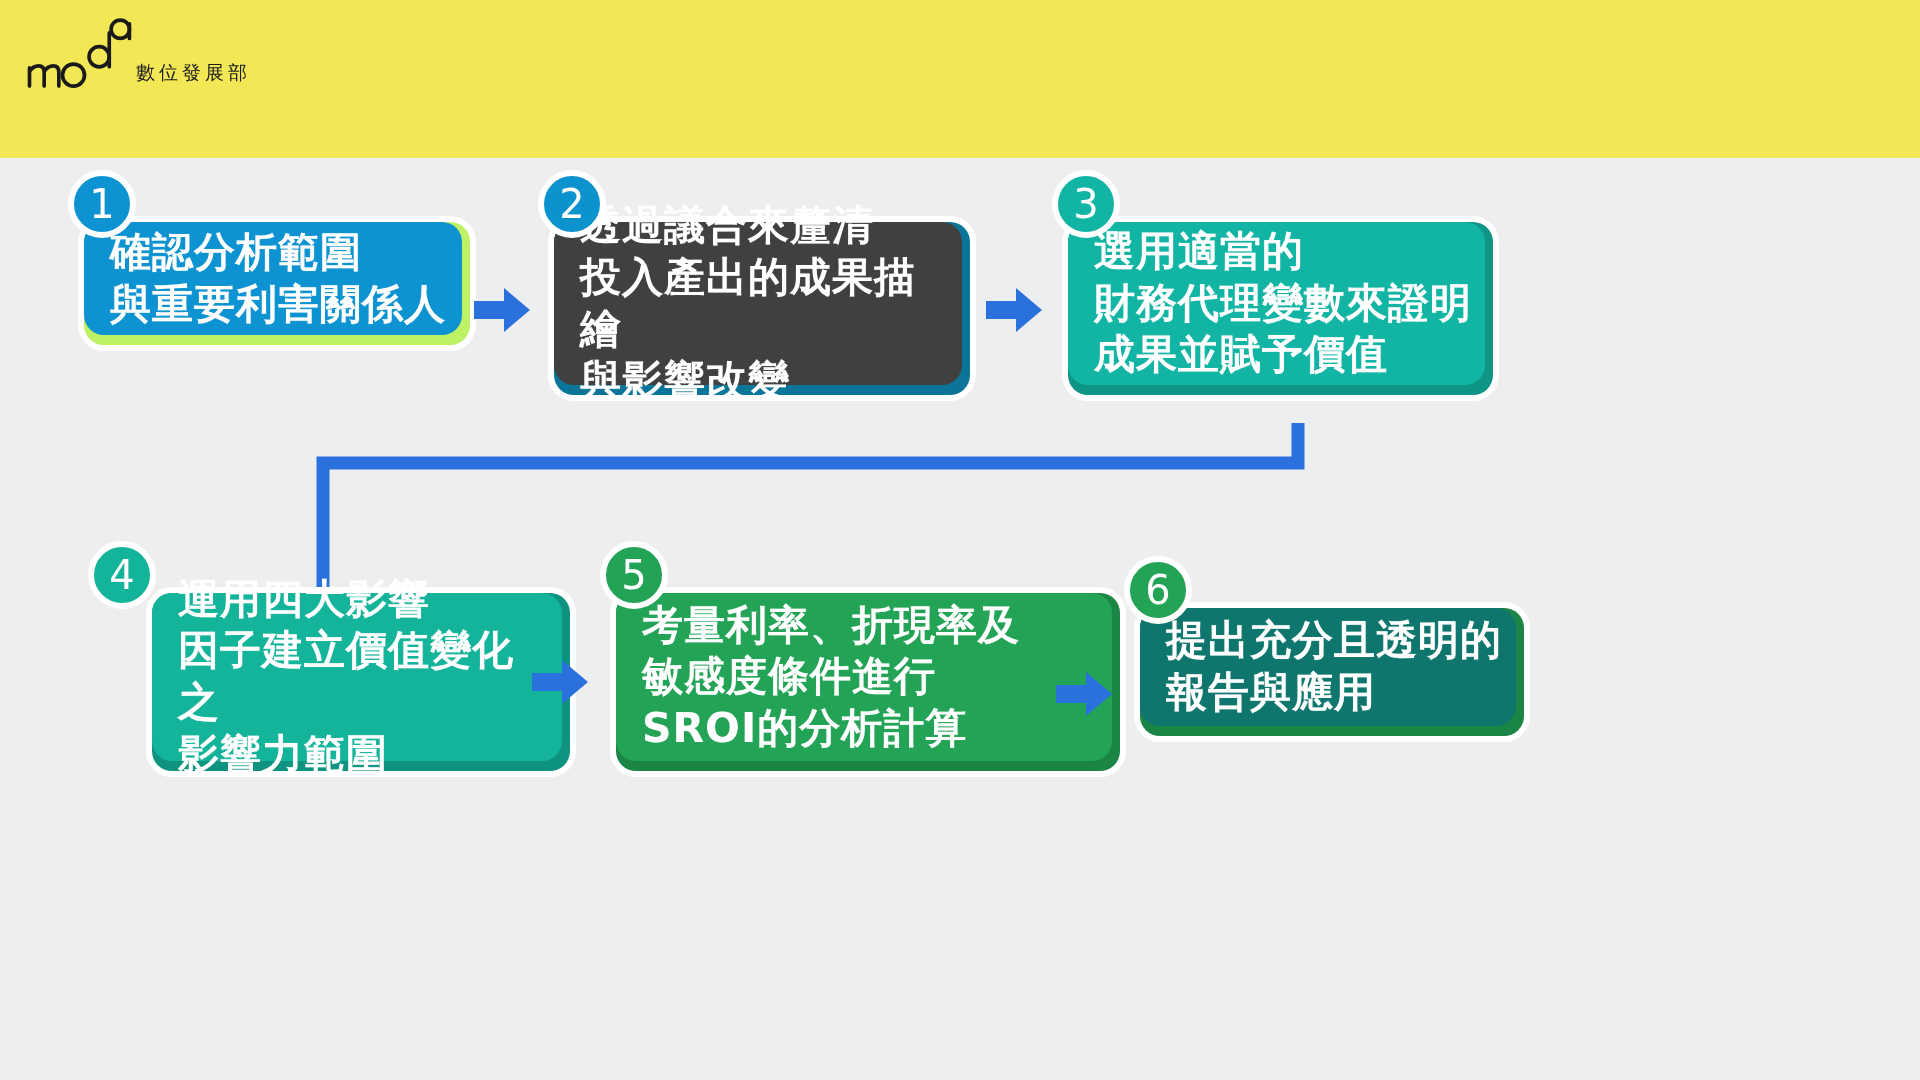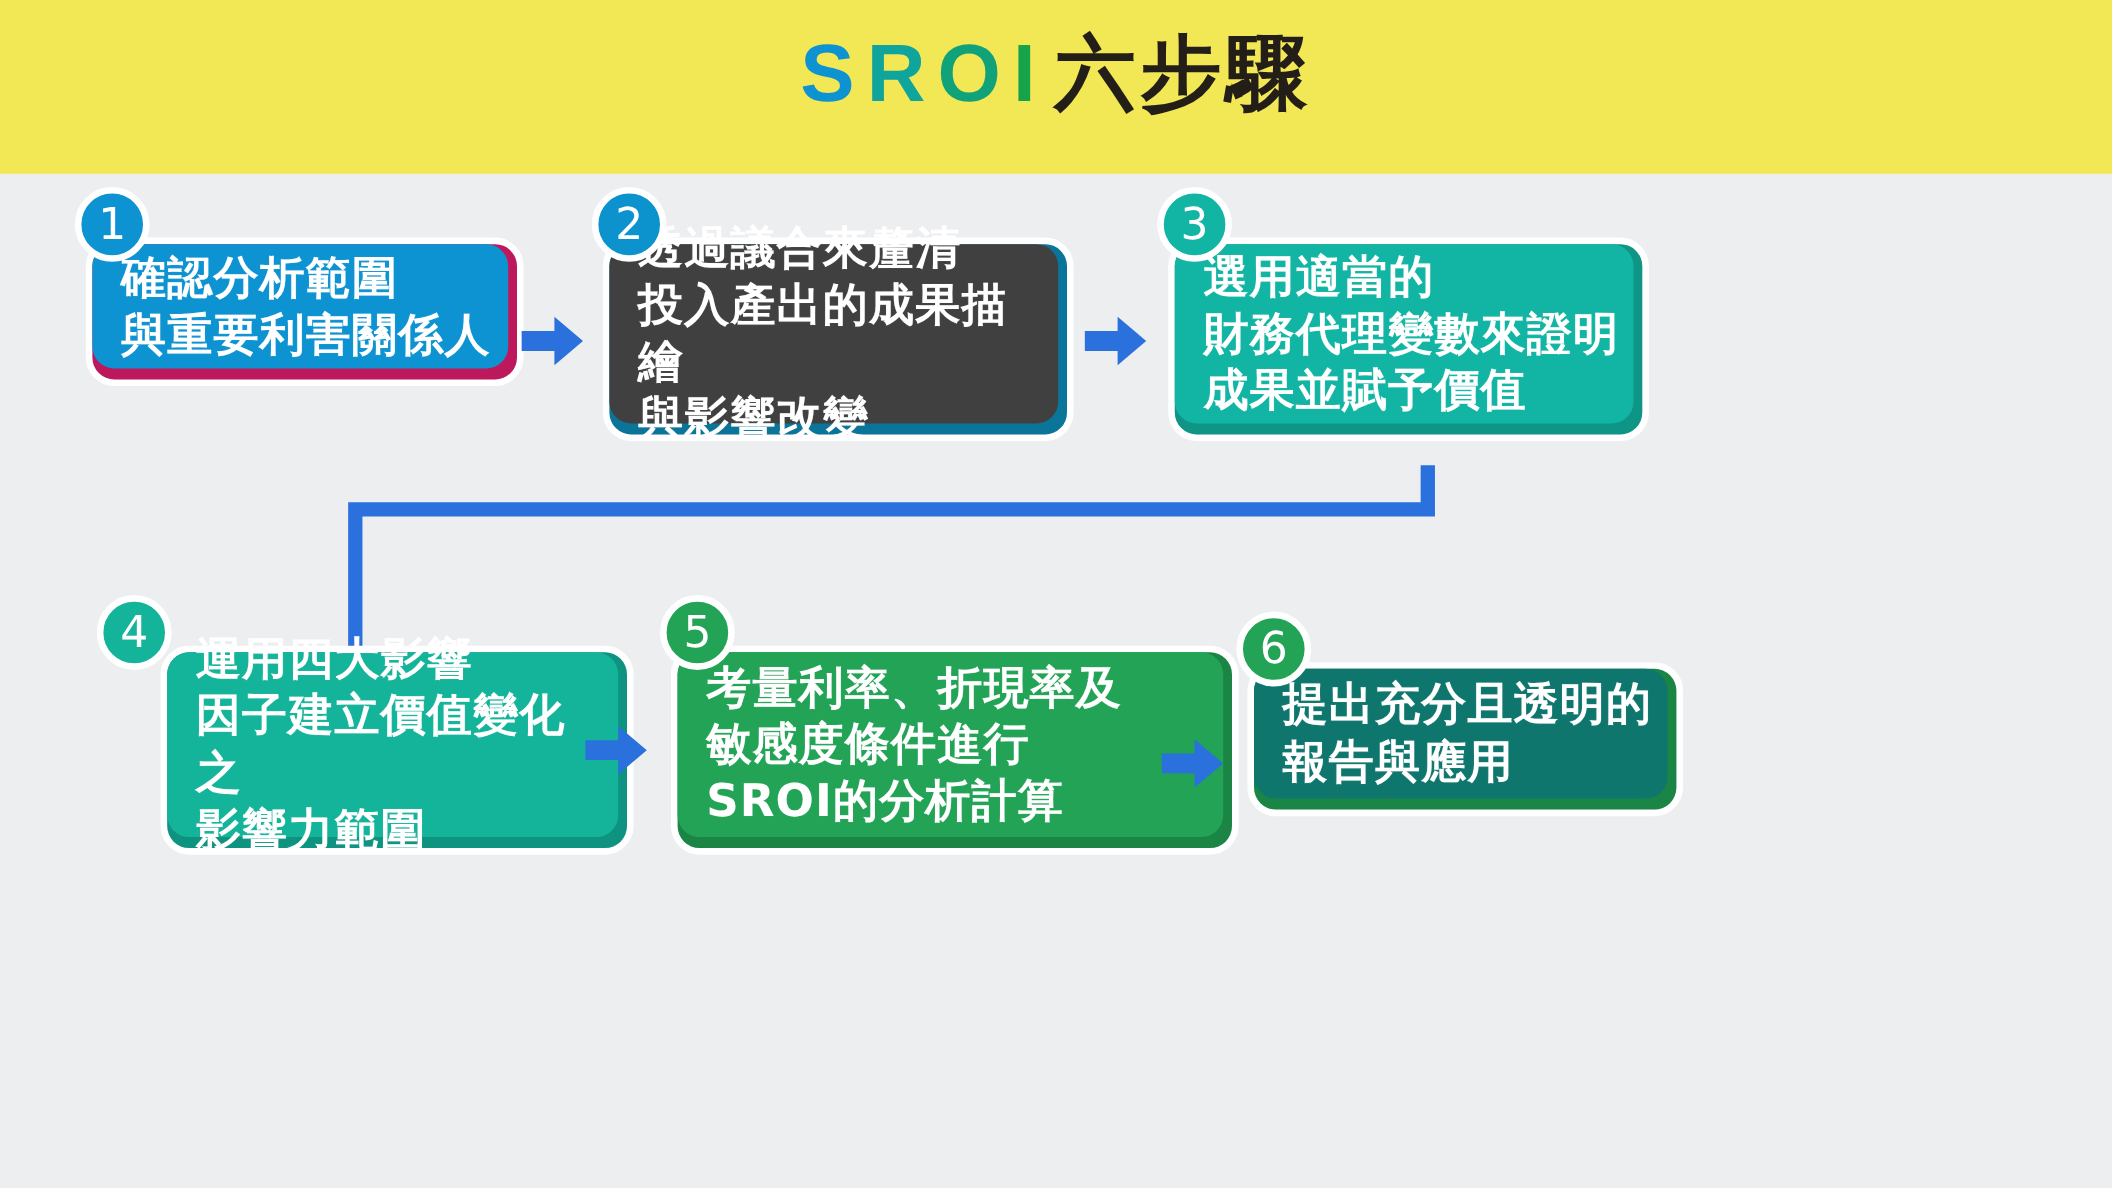--- a/index.html
+++ b/index.html
@@ -148,39 +148,55 @@
   .connector {
     position: absolute;
     z-index: 0;
   }
 </style>
 </head>
 <body style="background: rgb(236, 238, 240);">
 
 <div id="header-band" style="background: rgb(242, 232, 86);">
 
-
-  <div id="page-title">
-    <span class="ltr" style="color: rgb(13, 147, 210);">S</span><span class="ltr" style="color: rgb(16, 165, 156);">R</span><span class="ltr" style="color: rgb(16, 162, 121);">O</span><span class="ltr" style="color: rgb(22, 163, 74);">I</span><span class="han" style="color: rgb(35, 31, 24);">六步驟</span>
-  </div>
+  <div id="logo-block">
+    <svg id="logo-moda" viewBox="0 0 120 86">
+
+      <path d="M6 78 L6 58 M6 62 Q10 56 16 56 Q22 56 22 63 L22 78 M22 62 Q26 56 32 56 Q38 56 38 63 L38 78" fill="none" stroke="#1a1a1a" stroke-width="4" stroke-linecap="round"></path>
+
+      <ellipse cx="54" cy="66" rx="12" ry="12" fill="none" stroke="#1a1a1a" stroke-width="4"></ellipse>
+
+      <g transform="translate(0,-16)">
+        <ellipse cx="82" cy="62" rx="11" ry="11" fill="none" stroke="#1a1a1a" stroke-width="4"></ellipse>
+        <path d="M93 36 L93 73" fill="none" stroke="#1a1a1a" stroke-width="4" stroke-linecap="round"></path>
+      </g>
+
+      <g transform="translate(0,-34)">
+        <ellipse cx="105" cy="50" rx="10" ry="10" fill="none" stroke="#1a1a1a" stroke-width="4"></ellipse>
+        <path d="M115 44 L115 60" fill="none" stroke="#1a1a1a" stroke-width="4" stroke-linecap="round"></path>
+      </g>
+    </svg>
+    <div id="logo-agency">數位發展部</div>
+  </div>
+
 </div>
 
 <div id="flow">
 
   <svg class="connector" style="left:290px; top:255px; width:1030px; height:340px;" viewBox="0 0 1030 340">
     <path id="conn-path" d="M1008 10 L1008 50 L33 50 L33 248" fill="none" stroke="#2a71dd" stroke-width="13"></path>
     <polygon id="conn-head" points="33,290 6,243 60,243" fill="#2a71dd"></polygon>
   </svg>
 
   <div class="step" style="left:68px; top:12px;">
     <div class="step-badge" style="background:#0d93d2;">
       <span>1</span>
     </div>
     <div class="step-card-wrap" style="width:398px; height:135px;">
-      <div class="step-card" style="background:#be185d;">
+      <div class="step-card" style="background:#bef264;">
         <div class="step-card-inner" style="background:#0d93d2;">
           <div class="step-text">確認分析範圍
 與重要利害關係人</div>
         </div>
       </div>
     </div>
   </div>
 
   <svg class="arrow-right" style="left:474px; top:128px; width:58px; height:48px;" viewBox="0 0 58 48">
     <polygon points="0,15 30,15 30,2 56,24 30,46 30,33 0,33" fill="#2a71dd"></polygon>

